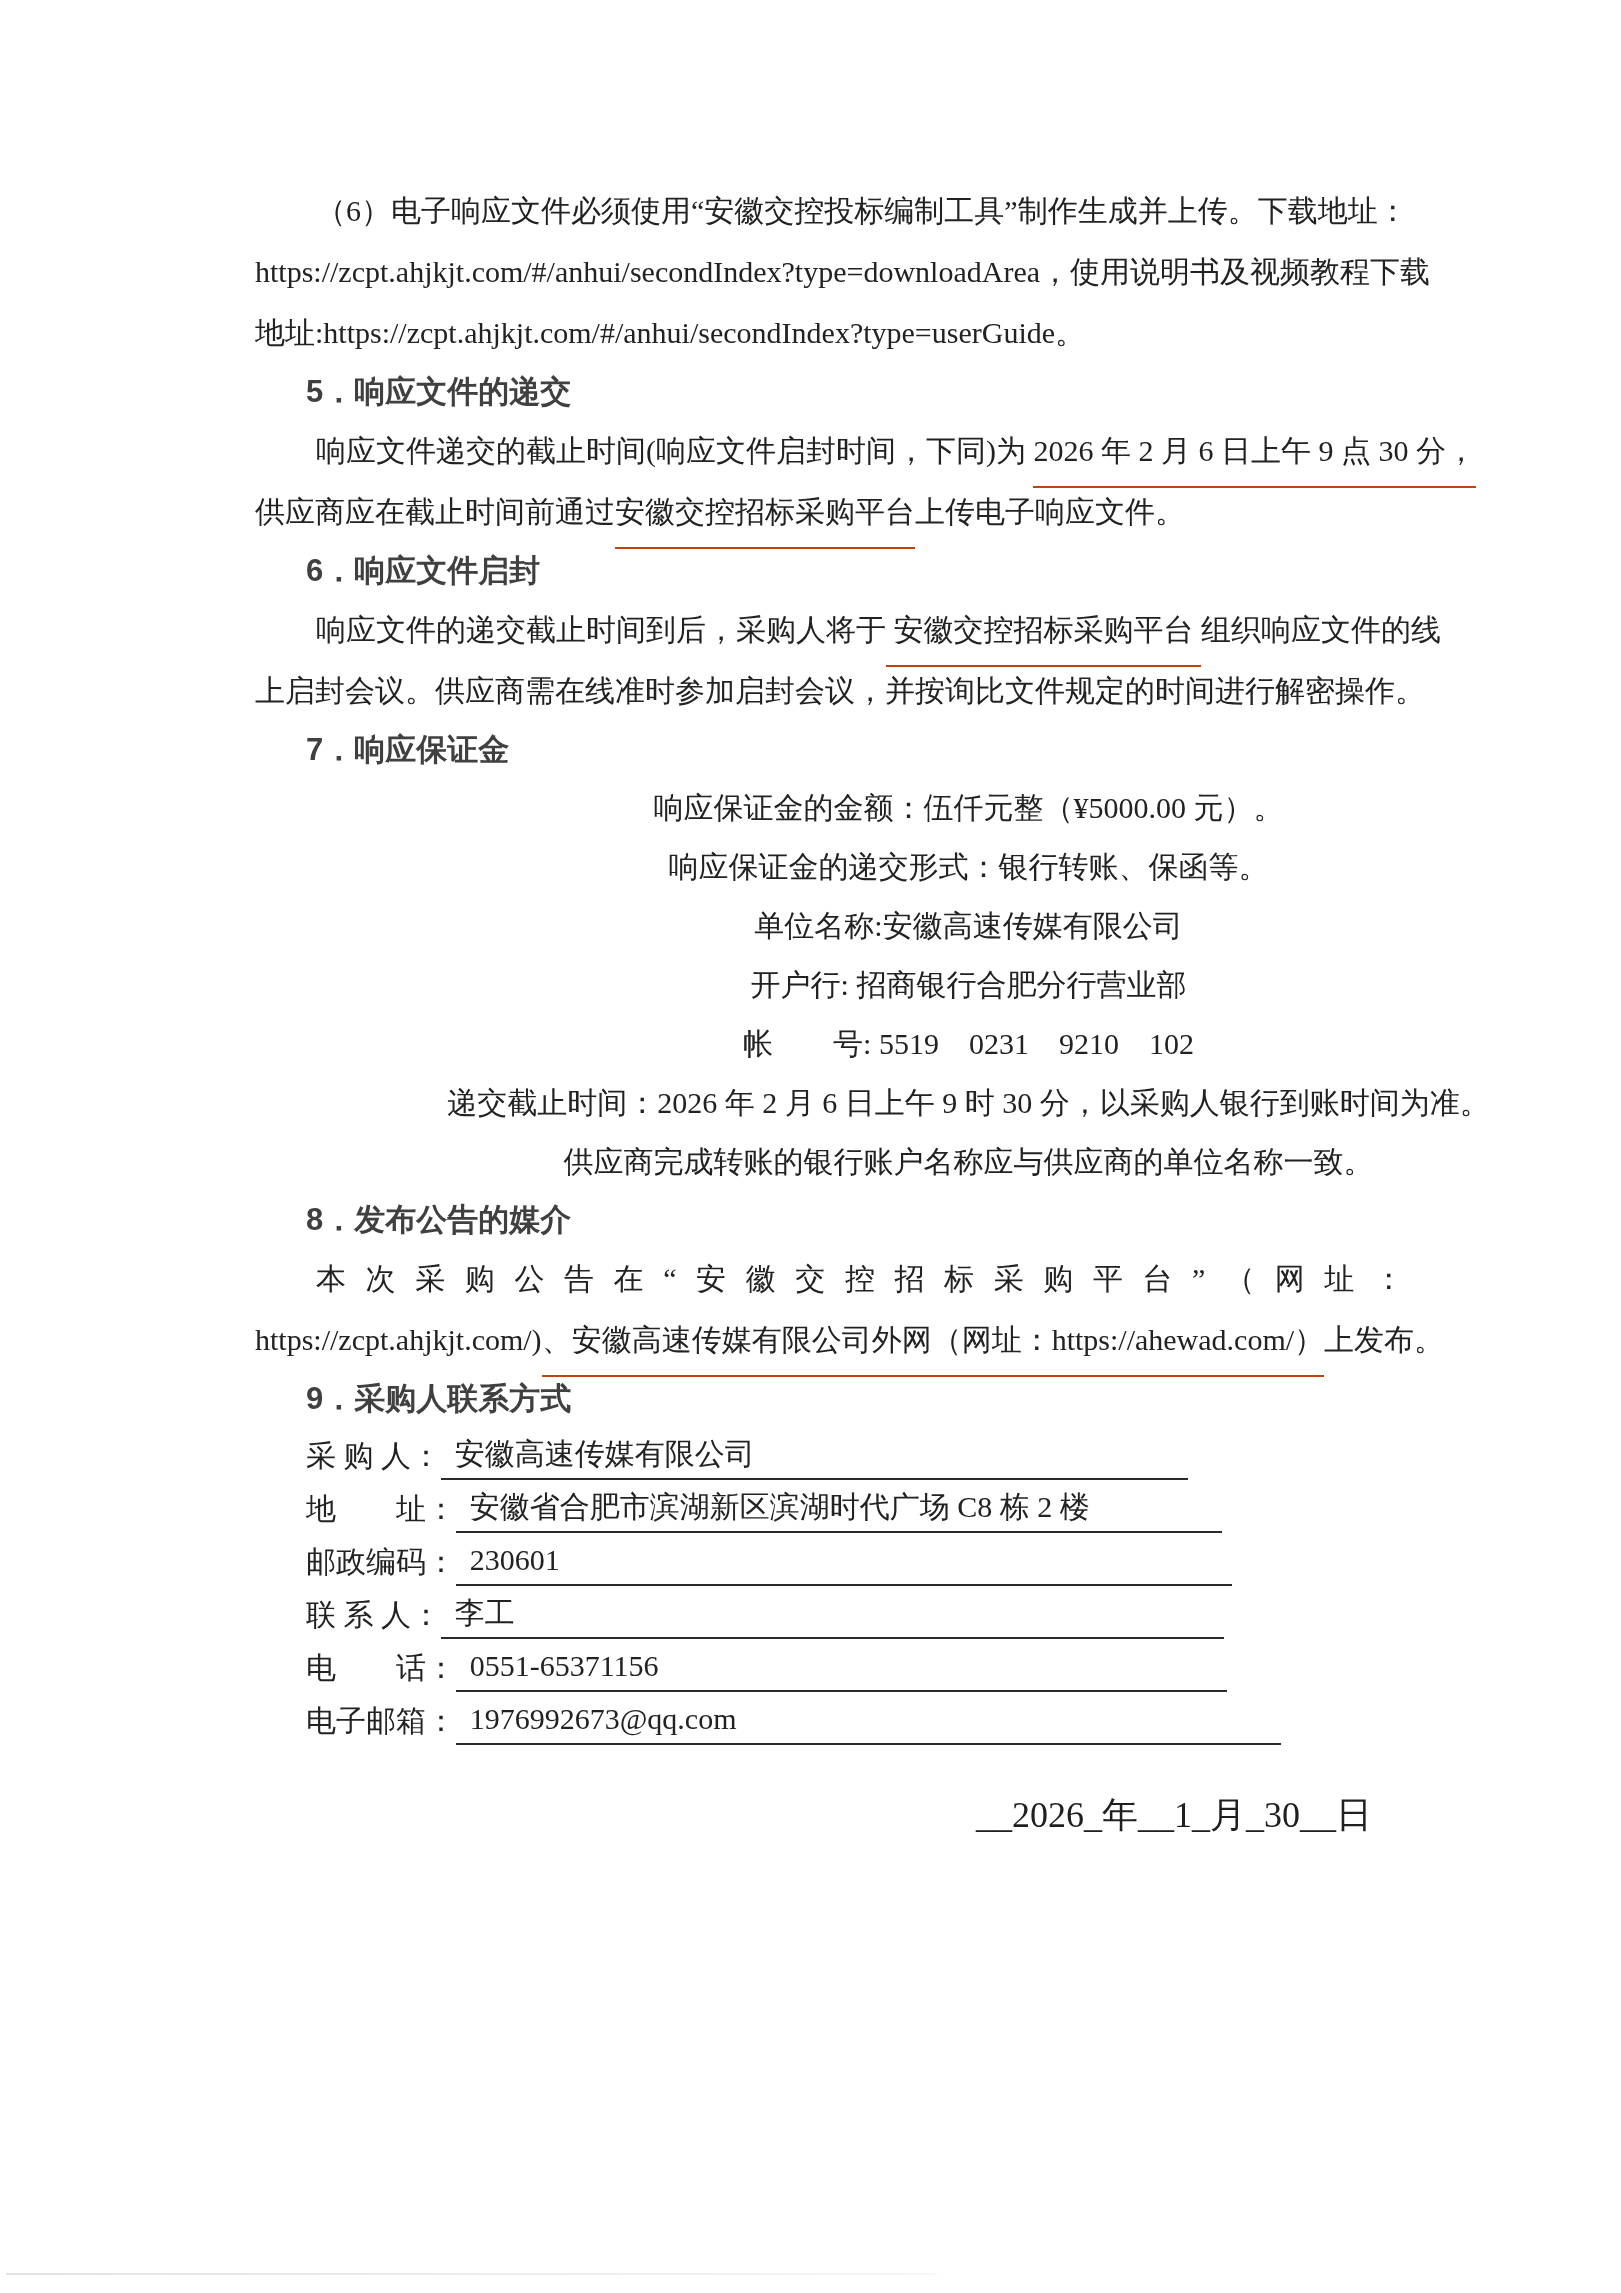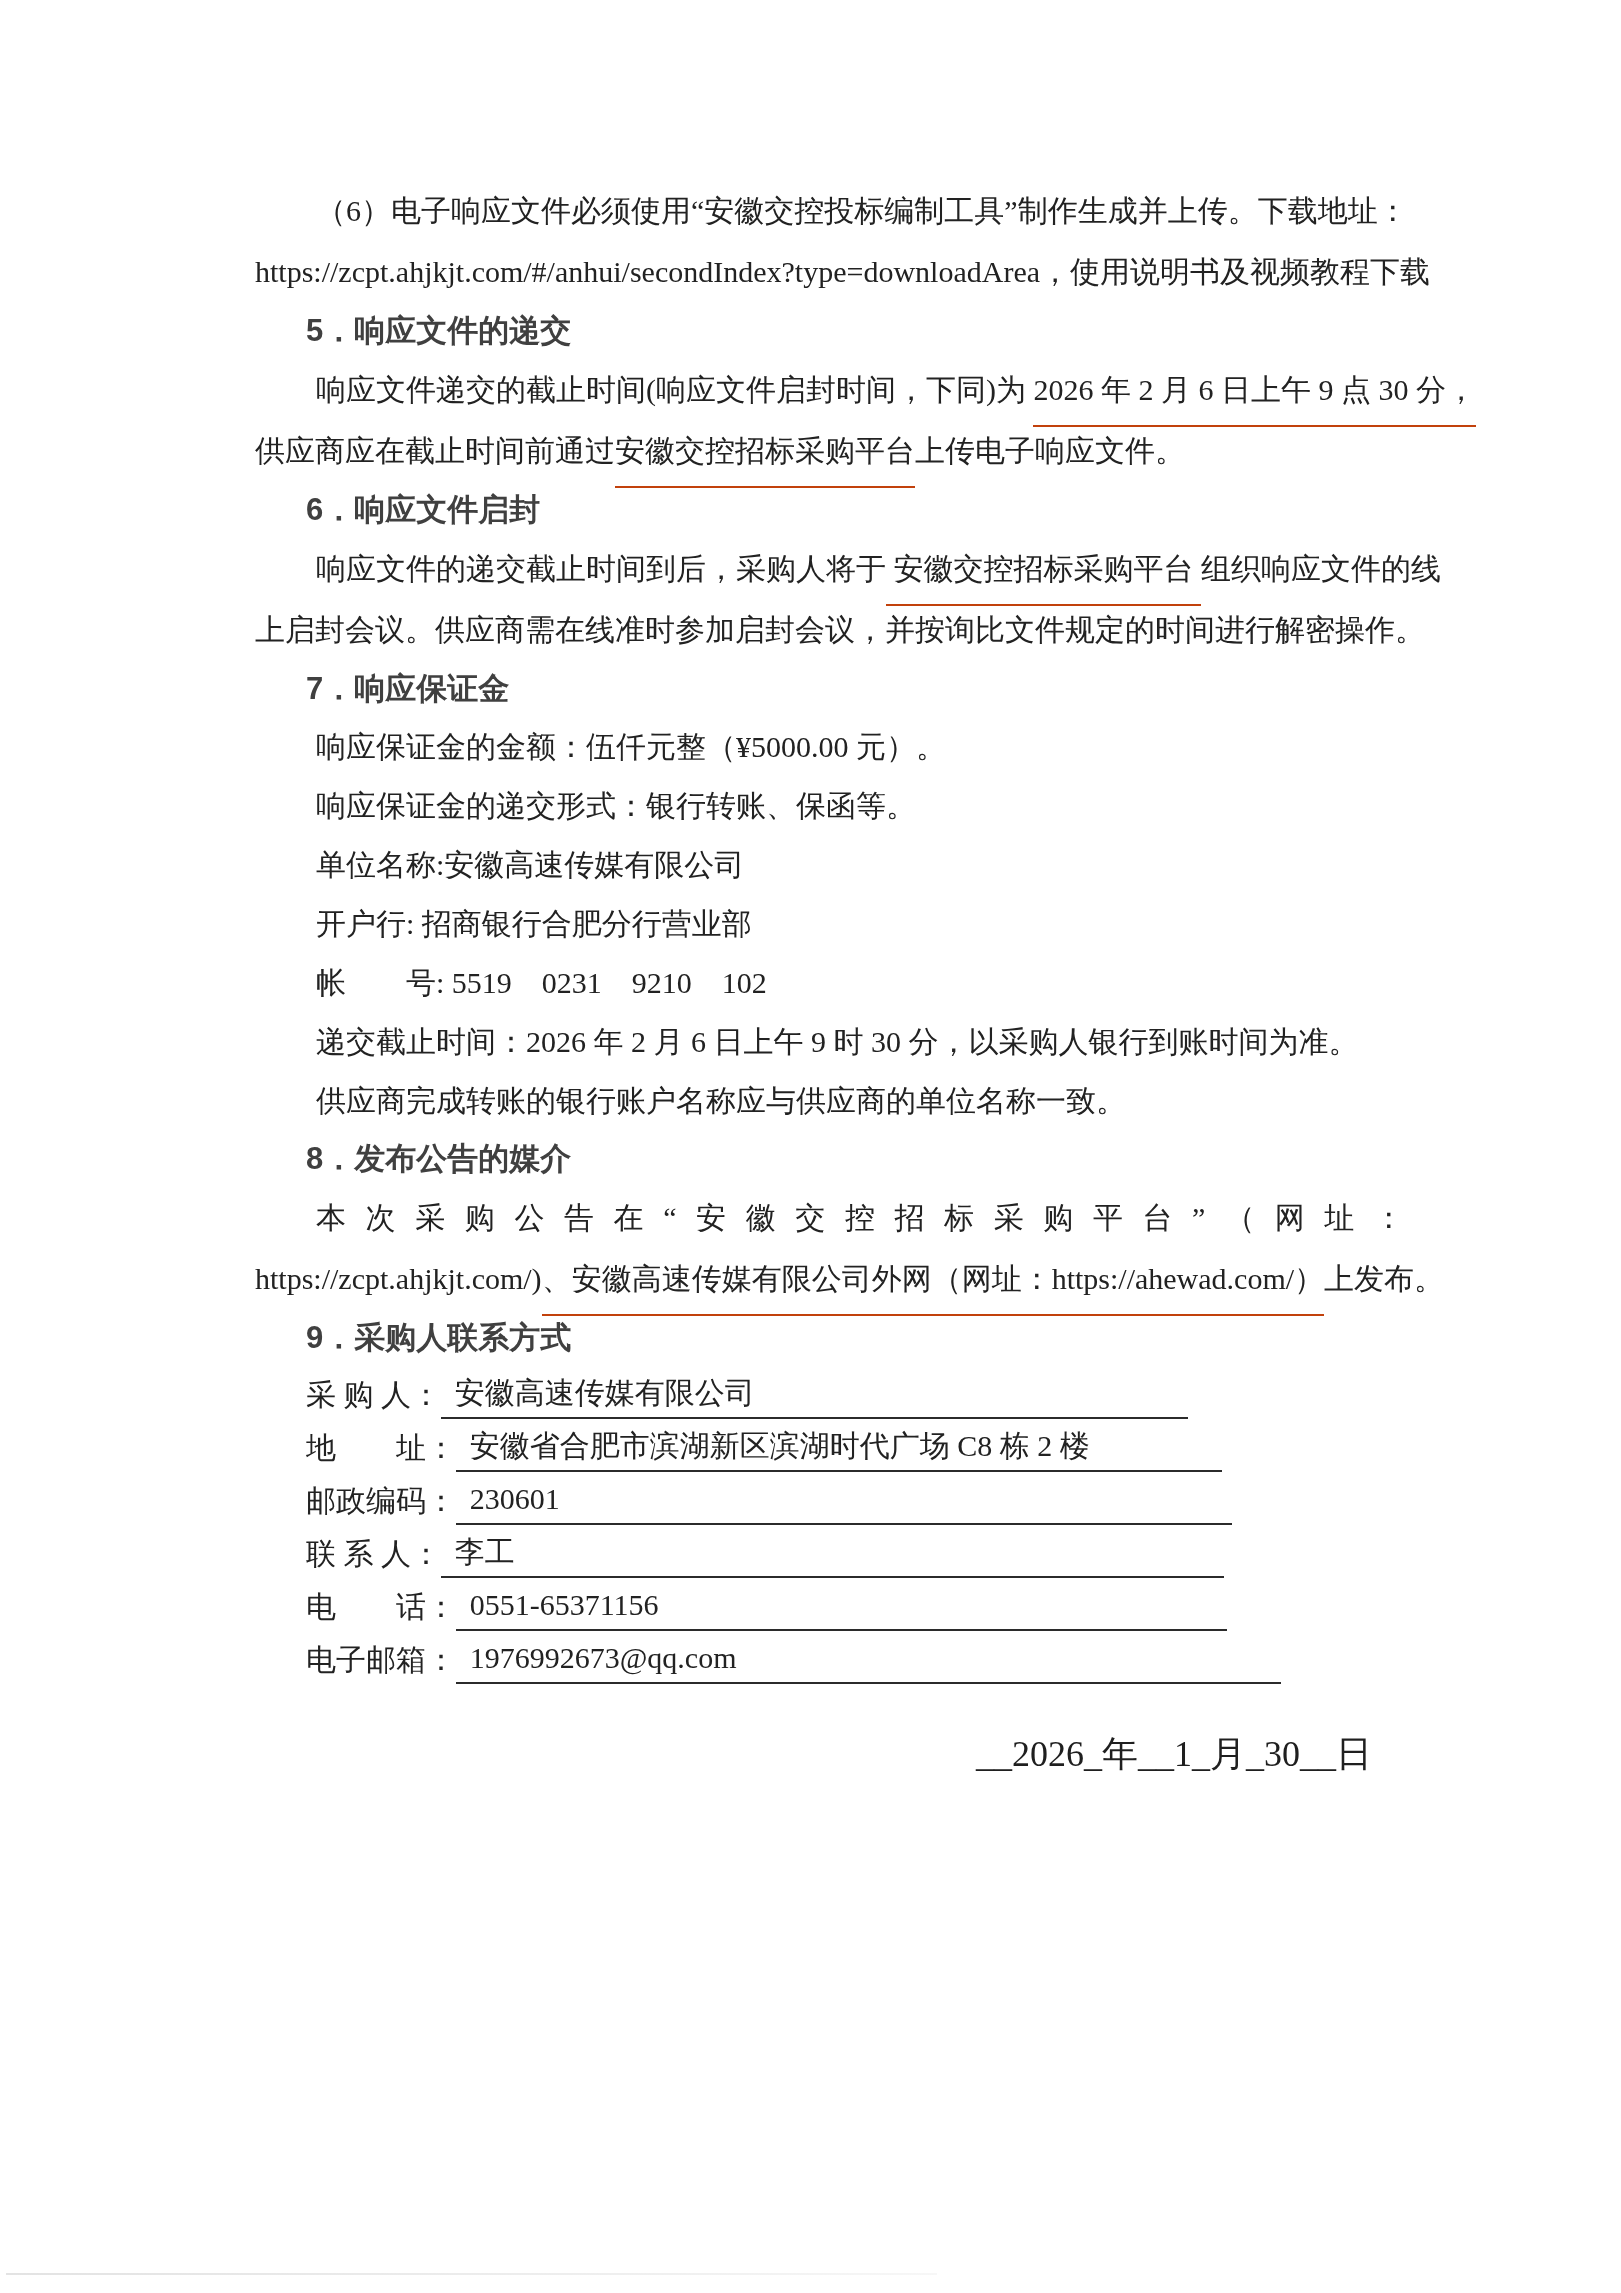--- a/index.html
+++ b/index.html
@@ -16,21 +16,21 @@
     left:0; top:180px;
     width:1621px;
     padding-left:255px;
     box-sizing:border-box;
   }
   .row {
     font-size:30px;
     height:61px; line-height:61px;
     white-space:pre;
   }
-  .row.tight { height:59px; line-height:59px; }
+  .row.tight { height:59px; line-height:59px;text-align:center; }
   .ind { padding-left:61px; }
   .hd {
     font-family:"Liberation Sans","DejaVu Sans",sans-serif;
     font-weight:700;
     font-size:31px;
     color:#404040;
     height:57px; line-height:57px;
     padding-left:51px;
   }
   .u { border-bottom:2px solid #c2410c; padding-bottom:19px;text-align:right; }
@@ -74,20 +74,21 @@
   }
 </style>
 </head>
 <body>
 
 <div class="page">
   <div class="content">
 
     <div class="row ind">（6）电子响应文件必须使用“安徽交控投标编制工具”制作生成并上传。下载地址：</div>
     <div class="row">https://zcpt.ahjkjt.com/#/anhui/secondIndex?type=downloadArea，使用说明书及视频教程下载</div>
+    <div class="row">地址:https://zcpt.ahjkjt.com/#/anhui/secondIndex?type=userGuide。</div>
 
     <div class="row hd">5．响应文件的递交</div>
     <div class="row ind"><span>响应文件递交的截止时间(响应文件启封时间，下同)为 </span><span class="u">2026 年 2 月 6 日上午 9 点 30 分，</span></div>
     <div class="row"><span>供应商应在截止时间前通过</span><span class="u">安徽交控招标采购平台</span><span>上传电子响应文件。</span></div>
 
     <div class="row hd">6．响应文件启封</div>
     <div class="row ind"><span>响应文件的递交截止时间到后，采购人将于</span><span class="u"> 安徽交控招标采购平台 </span><span>组织响应文件的线</span></div>
     <div class="row">上启封会议。供应商需在线准时参加启封会议，并按询比文件规定的时间进行解密操作。</div>
 
     <div class="row hd">7．响应保证金</div>

